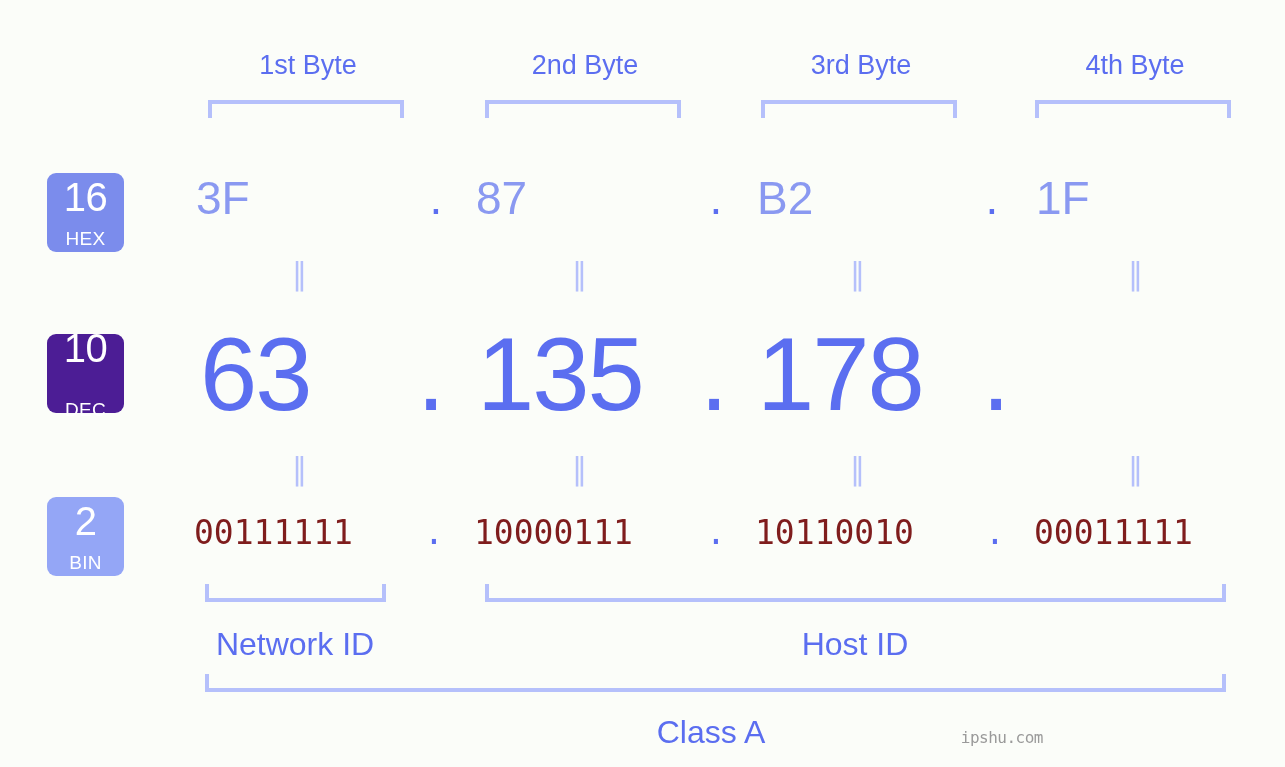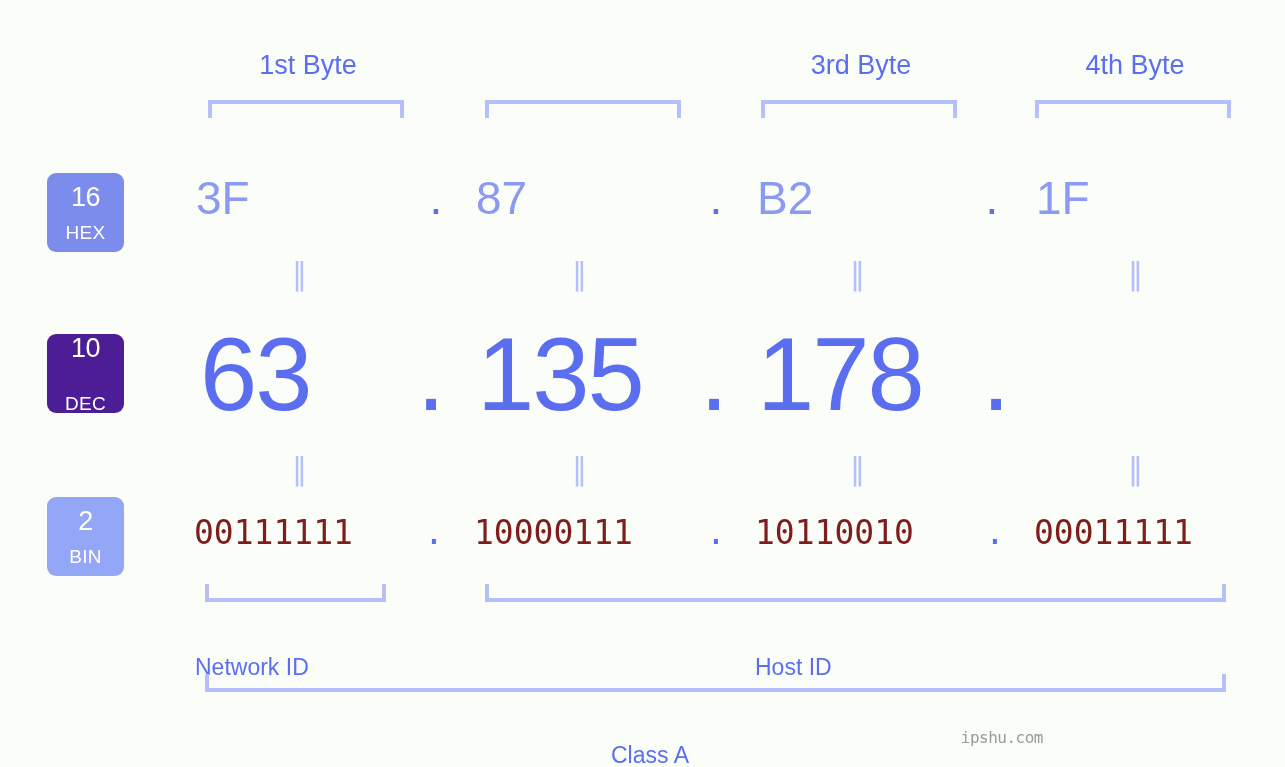--- a/index.html
+++ b/index.html
@@ -60,21 +60,21 @@
     height: 79px;
     border-radius: 9px;
     color: #ffffff;
     display: flex;
     flex-direction: column;
     align-items: center;
     justify-content: center;
     line-height: 1;
   }
   .badge .num {
-    font-size: 27px;
+    font-size: 40px;
     font-weight: 400;
     letter-spacing: -0.5px;
   }
   .badge .name {
     font-size: 19px;
     font-weight: 400;
     margin-top: 12px;
     letter-spacing: 0.3px;
   }
   .badge-hex { top: 157px; background: #7b8cec; }
@@ -144,43 +144,43 @@
     font-family: "DejaVu Sans", sans-serif;
     line-height: 1;
     letter-spacing: 1px;
   }
   .eq-1 { top: 243px; }
   .eq-2 { top: 438px; }
 
   
   .sec-label {
     position: absolute;
-    text-align: left;
-    font-size: 23px;
-    color: #5b6ef0;
-    white-space: nowrap;
-    margin-top: 28px;
+    text-align: center;
+    font-size: 32px;
+    color: #5b6ef0;
+    white-space: nowrap;
   }
 
   .watermark {
     position: absolute;
     right: 12px;
     top: 712px;
     font-size: 16px;
     color: #9a9a9a;
     font-family: "DejaVu Sans Mono", monospace;
     letter-spacing: -0.5px;
   }
 </style>
 </head>
 <body>
 
 <div class="stage">
 
   <div class="byte-label" style="left:208px;">1st Byte</div>
+  <div class="byte-label" style="left:485px;">2nd Byte</div>
   <div class="byte-label" style="left:761px;">3rd Byte</div>
   <div class="byte-label" style="left:1035px;">4th Byte</div>
 
   <div class="bracket-top" style="left:208px; top:84px; width:196px;"></div>
   <div class="bracket-top" style="left:485px; top:84px; width:196px;"></div>
   <div class="bracket-top" style="left:761px; top:84px; width:196px;"></div>
   <div class="bracket-top" style="left:1035px; top:84px; width:196px;"></div>
 
   <div class="badge badge-hex">
     <span class="num">16</span>

